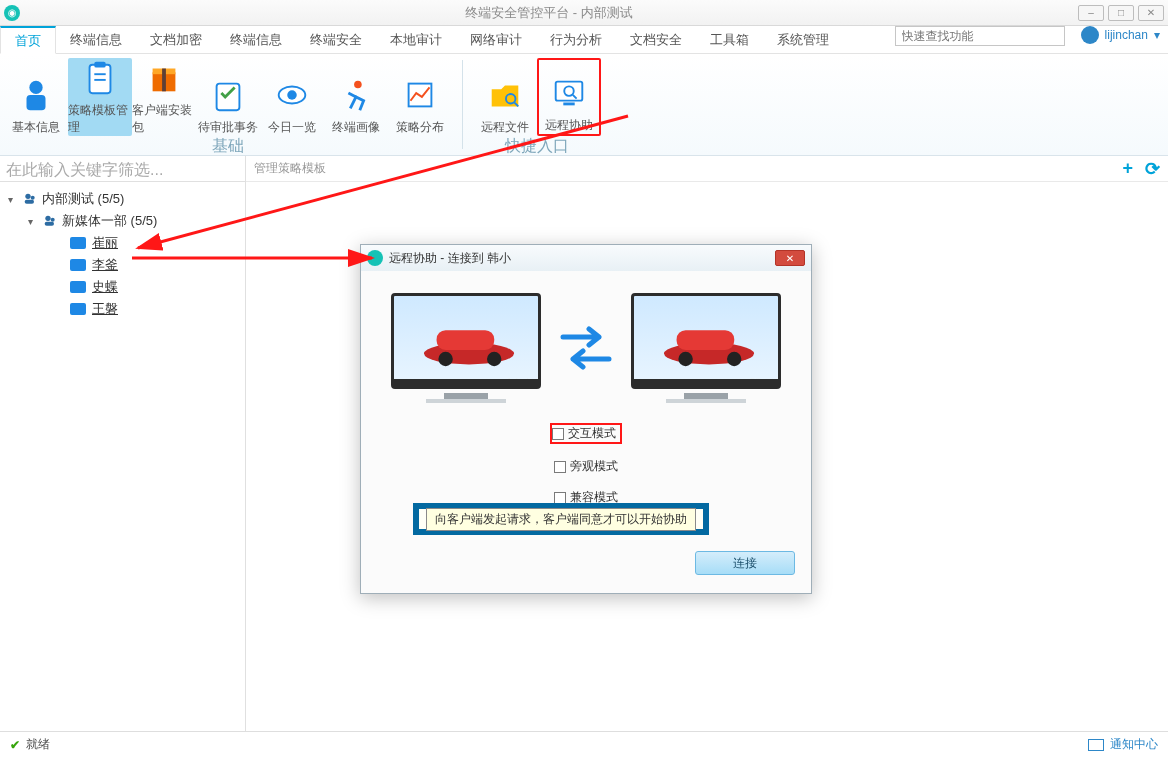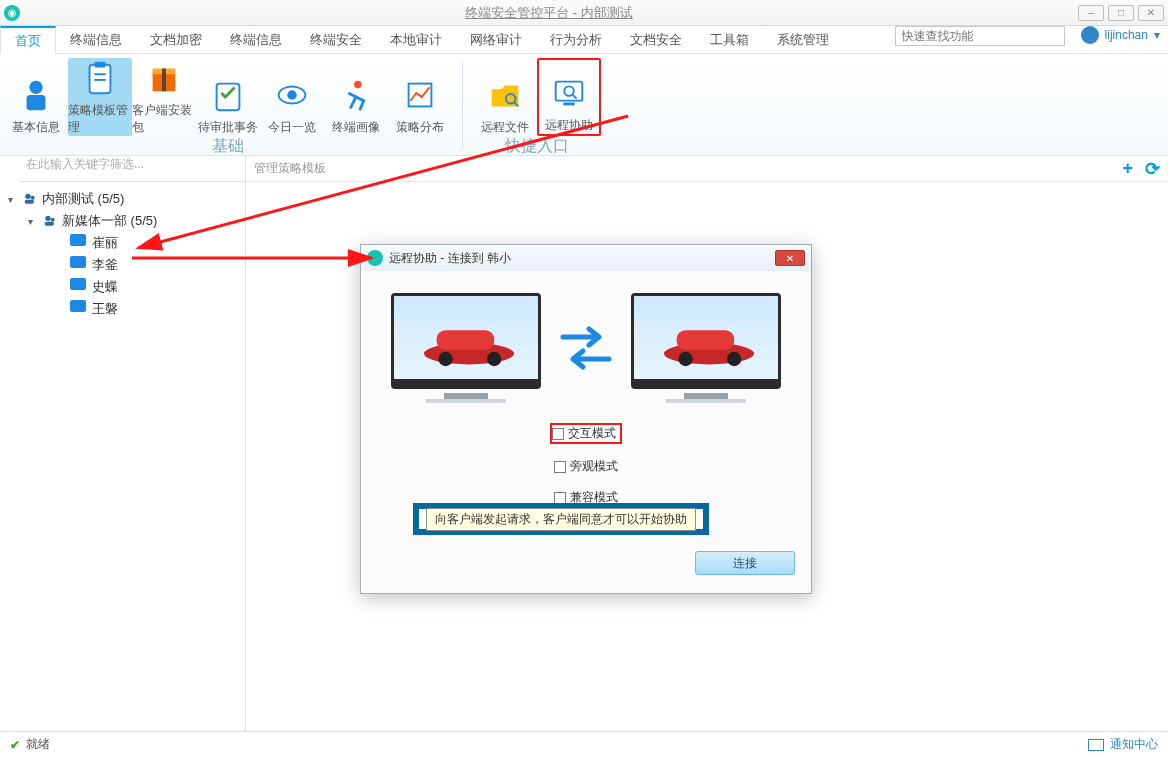--- a/index.html
+++ b/index.html
@@ -1,47 +1,47 @@
 <!DOCTYPE html>
 <html><head>
 <meta charset="utf-8">
 <style>
 * { box-sizing: border-box; margin: 0; padding: 0; font-family: "Microsoft YaHei", "SimSun", sans-serif; }
 body { width: 1168px; height: 757px; background: #fff; overflow: hidden; position: relative; font-size: 12px; }
 .titlebar { height: 26px; background: linear-gradient(#fbfbfb,#f2f2f2); border-bottom: 1px solid #d9d9d9; display: flex; align-items: center; justify-content: space-between; padding: 0 4px; }
 .titlebar .left { display:flex; align-items:center; gap:6px; }
 .titlebar .app-icon { width:16px; height:16px; border-radius:50%; background:#15c2b6; display:inline-flex; align-items:center; justify-content:center; color:#fff; font-size:10px;}
-.titlebar .title { flex:1; text-align:center; color:#8a8a8a; font-size:13px;text-decoration:underline; }
+.titlebar .title { flex:1; text-align:center; color:#8a8a8a; font-size:13px; }
 .window-btns { display:flex; gap:4px;}
 .window-btn { width:26px; height:16px; border:1px solid #bdbdbd; border-radius:2px; background:#f6f6f6; color:#888; display:flex; align-items:center; justify-content:center; font-size:10px;}
 .menubar { height:28px; background:#fff; border-bottom:1px solid #e3e3e3; display:flex; align-items:stretch; }
 .tab { padding:0 14px; display:flex; align-items:center; color:#555; cursor:pointer; font-size:13px; }
 .tab.active { color:#00a3d9; border:1px solid #e3e3e3; border-bottom:1px solid #fff; border-top:2px solid #00a3d9; background:#fff; margin-bottom:-1px;}
 .menubar .search-area { margin-left:auto; display:flex; align-items:flex-start; }
 .search-input { width:170px; height:20px; border:1px solid #c6c6c6; padding:0 6px; color:#999; font-size:12px;}
 .user-chip { margin-left:8px; display:flex; align-items:center; gap:6px; color:#2d87c8; font-size:12px; padding:0 8px;}
 .user-chip .avatar { width:18px; height:18px; border-radius:50%; background:#2d87c8; display:inline-block;}
 .ribbon { height:102px; background:linear-gradient(#fff,#f5fafd); border-bottom:1px solid #d9e4eb; display:flex; }
 .ribbon-group { display:flex; flex-direction:column; padding:0 4px;}
 .ribbon-items { display:flex; gap:0px; padding-top:4px; }
 .ribbon-item { width:64px; height:78px; display:flex; flex-direction:column; align-items:center; justify-content:flex-end; gap:4px; font-size:12px; color:#555; cursor:pointer; border-radius:2px;}
 .ribbon-item.active { background:#a2daf3;}
 .ribbon-item .ric { width:40px; height:40px; background:#fff0; display:flex; align-items:center; justify-content:center;}
 .ribbon-group-label { height:20px; text-align:center; color:#7fa7bb; font-size:16px;}
 .ribbon-divider { width:1px; background:#d4e2ea; margin:6px 6px;}
 .ribbon-highlight { border:2px solid #ff1717; padding:0 !important; }
 .main { display:flex; height:calc(757px - 26px - 28px - 102px - 26px); }
 .sidebar { width:246px; border-right:1px solid #e0e0e0; display:flex; flex-direction:column; }
-.filter-box { height:26px; border-bottom:1px solid #e0e0e0; display:flex; align-items:flex-start; padding:0 6px; color:#aaa; font-size:12px;margin-left:20px;}
+.filter-box { height:26px; border-bottom:1px solid #e0e0e0; display:flex; align-items:flex-end; padding:0 6px; color:#aaa; font-size:16px;}
 .tree { padding:6px 2px; font-size:13px; color:#333;}
 .tree-row { display:flex; align-items:center; gap:4px; padding:2px 0 2px 6px; cursor:pointer;}
 .tree-row .exp { width:10px; color:#666; font-size:10px;}
 .tree-row .ico { width:16px; height:16px; display:inline-flex; align-items:center; justify-content:center; }
 .tree-children { padding-left:20px;}
-.tree-leaf { display:flex; align-items:flex-start; gap:6px; padding:2px 0 2px 28px; }
+.tree-leaf { display:flex; align-items:center; gap:6px; padding:2px 0 2px 28px;text-decoration:underline; }
 .tree-leaf .mon { width:16px; height:12px; background:#1e88e5; border-radius:2px; position:relative; display:inline-block;}
 .tree-leaf .mon.orange { background:#ff9800;}
 .tree-leaf.selected { }
 .tree-leaf.selected .label-box{ border:2px solid #ff1717; padding:0 8px 0 2px;}
 .content { flex:1; position:relative; display:flex; flex-direction:column; }
 .content-header { height:26px; border-bottom:1px solid #e9e9e9; display:flex; align-items:center; padding:0 8px; color:#999; font-size:12px;}
 .content-header .actions { margin-left:auto; display:flex; gap:12px; color:#00a3d9; font-size:18px;}
 .dialog { position:absolute; left:360px; top:244px; width:452px; background:#fbfbfb; border:1px solid #9faeb8; box-shadow:0 4px 18px rgba(0,0,0,.25);}
 .dialog-title { height:26px; background:linear-gradient(#f8fbfd,#e8f0f5); display:flex; align-items:center; padding:0 6px; font-size:12px; color:#333;}
 .dialog-title .dicon { width:16px; height:16px; background:#15c2b6; border-radius:50%; margin-right:6px;}

